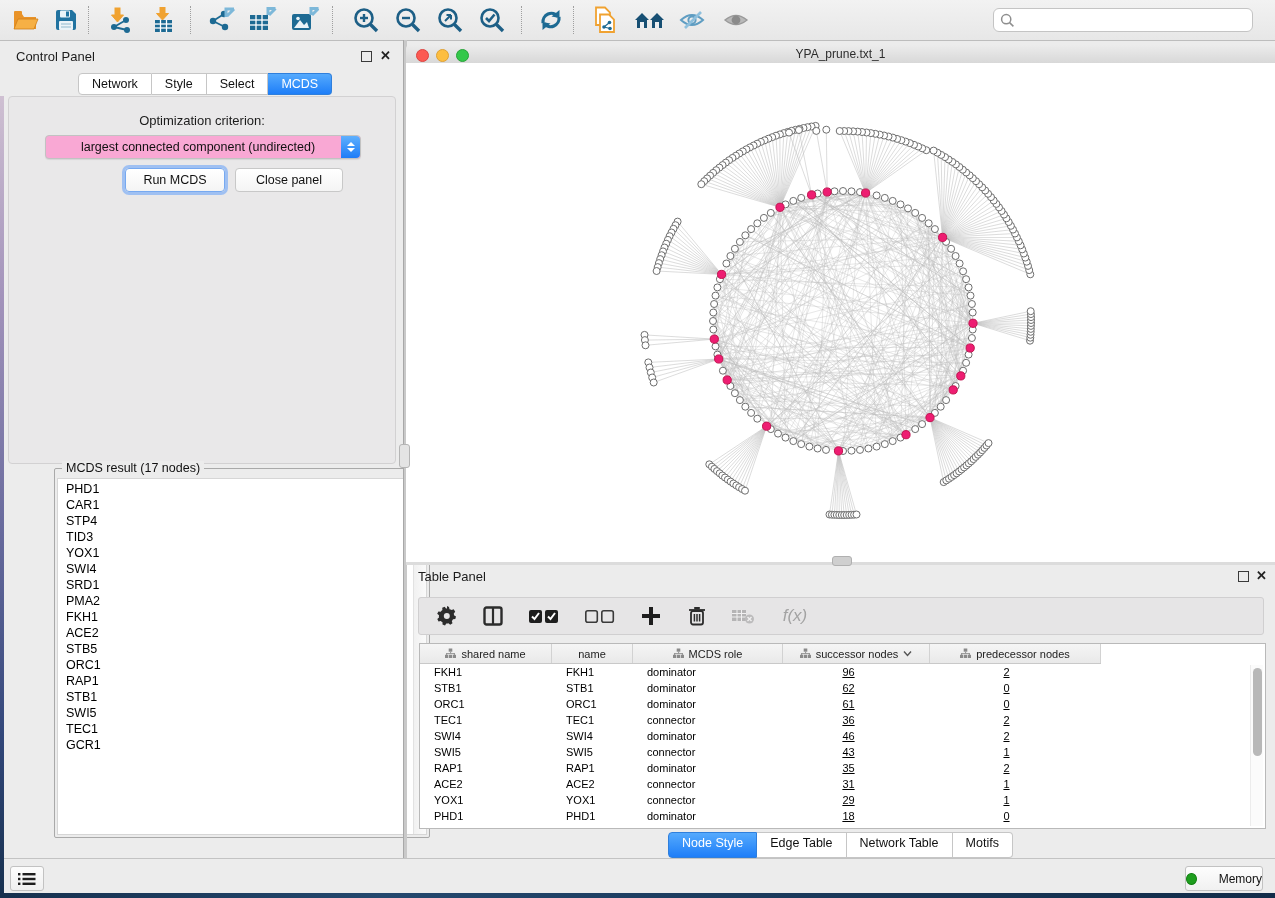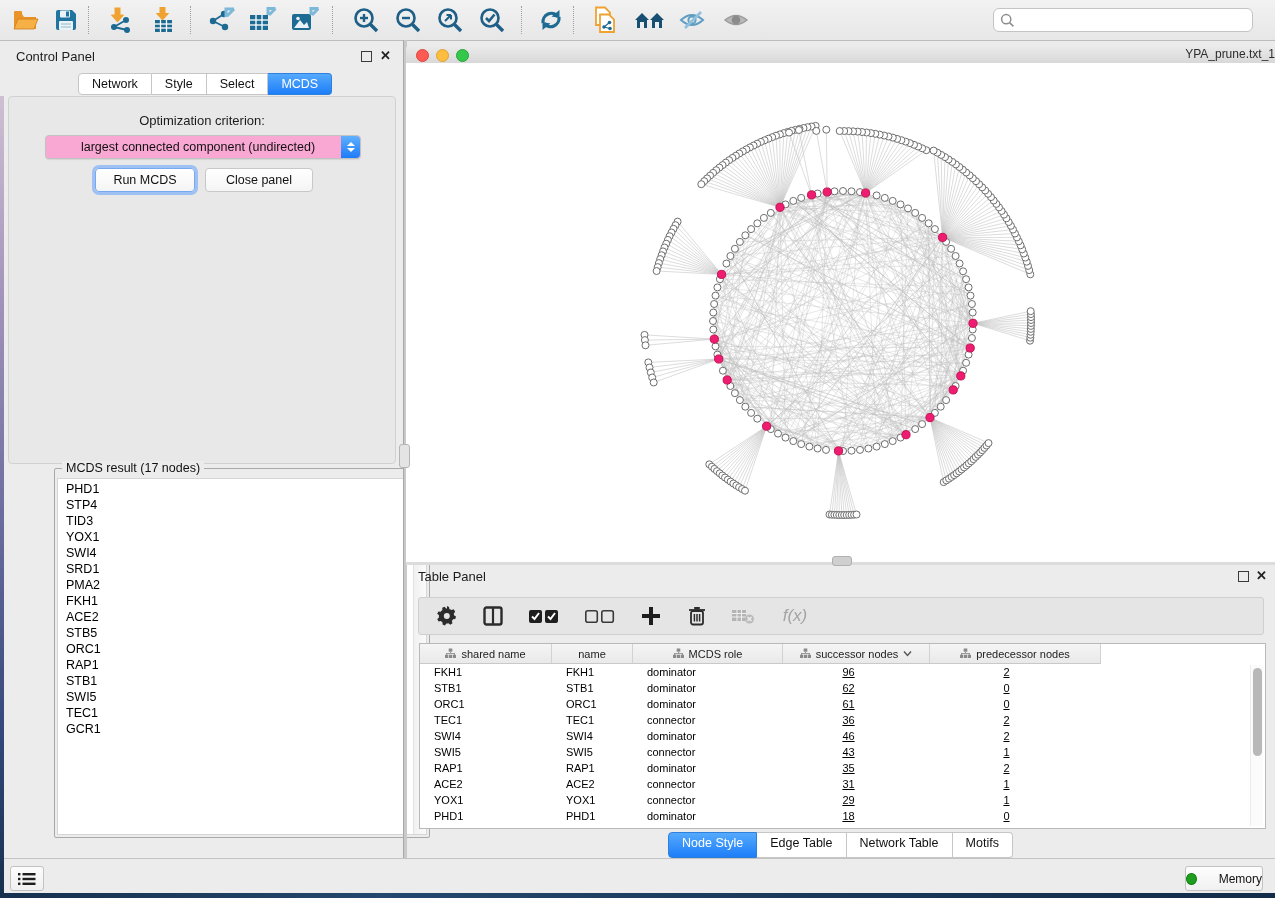--- a/index.html
+++ b/index.html
@@ -39,39 +39,39 @@
   .dropdown{position:absolute;left:36px;top:38px;width:314px;height:22px;background:#f9a8d4;
     border:1px solid #c2c2c2;border-radius:4px;display:flex;align-items:center;
     box-shadow:0 1px 1px rgba(0,0,0,.08);}
   .dropdown .dd-text{flex:1;font-size:12.5px;padding-left:9px;white-space:nowrap;overflow:hidden;color:#111;text-align:center;}
   .dd-stepper{width:19px;height:22px;border-radius:0 4px 4px 0;background:linear-gradient(#5fb0fe,#1e7cf7);
     display:flex;flex-direction:column;align-items:center;justify-content:center;gap:2px;}
   .dd-stepper .up{width:0;height:0;border-left:4px solid transparent;border-right:4px solid transparent;border-bottom:4.5px solid #fff;}
   .dd-stepper .dn{width:0;height:0;border-left:4px solid transparent;border-right:4px solid transparent;border-top:4.5px solid #fff;}
   .mac-btn{position:absolute;height:22px;background:linear-gradient(#ffffff,#f4f4f4);
     border:1px solid #c8c8c8;border-radius:4px;font-size:12.5px;color:#111;
-    display:flex;align-items:center;justify-content:center;font-family:"Liberation Sans",sans-serif;}
+    display:flex;align-items:center;justify-content:center;font-family:"Liberation Sans",sans-serif;margin-left:30px;}
   .mac-btn.focused{box-shadow:0 0 0 3px rgba(98,158,250,.55);border-color:#77a9f0;}
   .groupbox{position:absolute;left:10px;top:468px;width:374px;height:368px;border:1px solid #a9a9a9;border-radius:2px;background:#ececec;margin-left:44px;}
   .groupbox .gb-title{position:absolute;top:-8px;left:7px;background:#ececec;padding:0 4px;font-size:12.5px;color:#111;}
   .gb-list{position:absolute;left:2px;right:2px;top:9px;bottom:2px;background:#fff;border:1px solid #d6d6d6;overflow:hidden;}
   .gb-item{font-size:12.5px;line-height:16px;padding-left:8px;color:#000;}
   .gb-scroll{position:absolute;right:0;top:0;bottom:0;width:12px;background:linear-gradient(90deg,#f1f1f1,#fafafa);border-left:1px solid #e2e2e2;}
 
   
   .v-div{position:absolute;left:403px;top:40px;width:3px;height:818px;background:#c9c9c9;border-left:1px solid #a8a8a8;}
   .v-grip{position:absolute;left:399px;top:444px;width:9px;height:22px;background:#e4e4e4;border:1px solid #b5b5b5;border-radius:3px;z-index:5;}
   .h-div{position:absolute;left:406px;top:562px;width:869px;height:3px;background:#dcdcdc;}
   .h-grip{position:absolute;left:832px;top:556px;width:18px;height:8px;background:#cfcfcf;border:1px solid #b0b0b0;border-radius:3px;z-index:5;}
 
   
   .net-titlebar{position:absolute;left:406px;top:45px;width:869px;height:18px;
     background:linear-gradient(#ececec,#d8d8d8);border-bottom:1px solid #b6b6b6;border-radius:4px 4px 0 0;}
   .tl{position:absolute;top:3.5px;width:11px;height:11px;border-radius:50%;}
-  .net-title{position:absolute;width:100%;top:2px;text-align:right;font-size:12px;color:#2d2d2d;}
+  .net-title{position:absolute;width:100%;top:2px;text-align:center;font-size:12px;color:#2d2d2d;}
   .net-canvas{position:absolute;left:406px;top:63px;width:869px;height:499px;background:#fff;}
 
   
   .tp-header{position:absolute;left:406px;top:565px;width:869px;height:26px;}
   .tp-toolbar{position:absolute;left:418px;top:597px;width:846px;height:38px;
     background:#e6e5e6;border:1px solid #d0cfd0;border-radius:3px;display:flex;align-items:center;gap:22px;padding-left:16px;box-sizing:border-box;}
   .tp-tool{display:flex;align-items:center;justify-content:center;width:24px;height:24px;}
   .fx-label{font-size:17px;color:#a3a3a3;font-family:Liberation Sans, sans-serif;font-style:italic;}
   .table-area{position:absolute;left:419px;top:643px;width:845px;height:184px;background:#fff;border:1px solid #b9b9b9;overflow:hidden;}
   .thead{display:grid;grid-template-columns:132px 81px 150px 147px 171px;height:19px;
@@ -286,20 +286,21 @@
     </div>
     <div class="mac-btn focused" style="left:86px;top:71px;width:98px">Run MCDS</div>
     <div class="mac-btn" style="left:196px;top:71px;width:106px">Close panel</div>
   </div>
 
   <div class="groupbox">
     <span class="gb-title">MCDS result (17 nodes)</span>
     <div class="gb-list" id="mcds-list">
         <div style="padding-top:2px">
           <div class="gb-item">PHD1</div>
+          <div class="gb-item">CAR1</div>
           <div class="gb-item">STP4</div>
           <div class="gb-item">TID3</div>
           <div class="gb-item">YOX1</div>
           <div class="gb-item">SWI4</div>
           <div class="gb-item">SRD1</div>
           <div class="gb-item">PMA2</div>
           <div class="gb-item">FKH1</div>
           <div class="gb-item">ACE2</div>
           <div class="gb-item">STB5</div>
           <div class="gb-item">ORC1</div>

